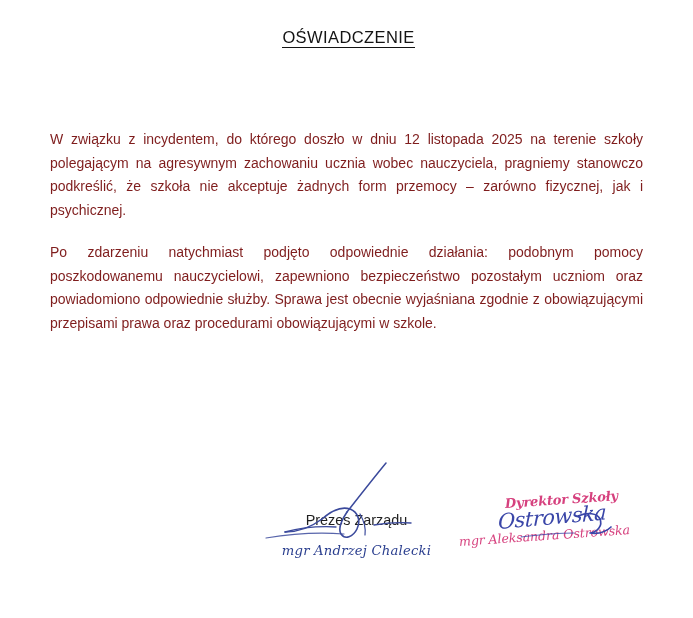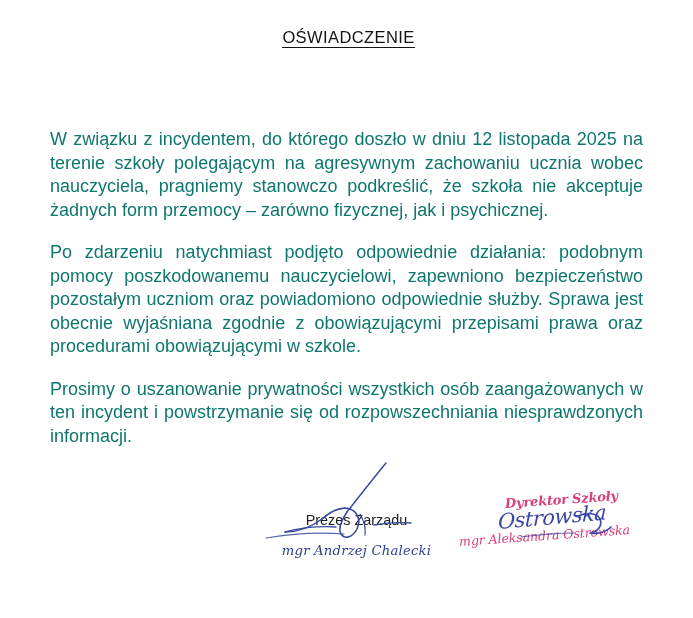--- a/index.html
+++ b/index.html
@@ -42,25 +42,25 @@
 
   
   .body-block {
     position: absolute;
     top: 128px;
     left: 50px;
     width: 593px;
   }
 
   .para {
-    font-size: 18px;
+    font-size: 14px;
     line-height: 23.5px;
     text-align: justify;
     text-justify: inter-word;
-    color: #0f766e;
+    color: #7f1d1d;
     margin: 0 0 19px 0;
     hyphens: none;
   }
   .para:last-child { margin-bottom: 0; }
 
   
   .signatures {
     position: absolute;
     top: 452px;
     left: 0;
@@ -158,21 +158,20 @@
 
 <div class="page">
 
   <div class="doc-title">
     <span>OŚWIADCZENIE</span>
   </div>
 
   <div class="body-block">
     <p class="para">W związku z incydentem, do którego doszło w dniu 12 listopada 2025 na terenie szkoły polegającym na agresywnym zachowaniu ucznia wobec nauczyciela, pragniemy stanowczo podkreślić, że szkoła nie akceptuje żadnych form przemocy – zarówno fizycznej, jak i psychicznej.</p>
     <p class="para">Po zdarzeniu natychmiast podjęto odpowiednie działania: podobnym pomocy poszkodowanemu nauczycielowi, zapewniono bezpieczeństwo pozostałym uczniom oraz powiadomiono odpowiednie służby. Sprawa jest obecnie wyjaśniana zgodnie z obowiązującymi przepisami prawa oraz procedurami obowiązującymi w szkole.</p>
-    <p class="para">Prosimy o uszanowanie prywatności wszystkich osób zaangażowanych w ten incydent i powstrzymanie się od rozpowszechniania niesprawdzonych informacji.</p>
   </div>
 
   <div class="signatures">
 
     <div class="sig-block sig-left">
       <div class="sig-role">Prezes Zarządu</div>
       <div class="sig-name">mgr Andrzej Chalecki</div>
     </div>
 
     <div class="sig-block sig-right">

